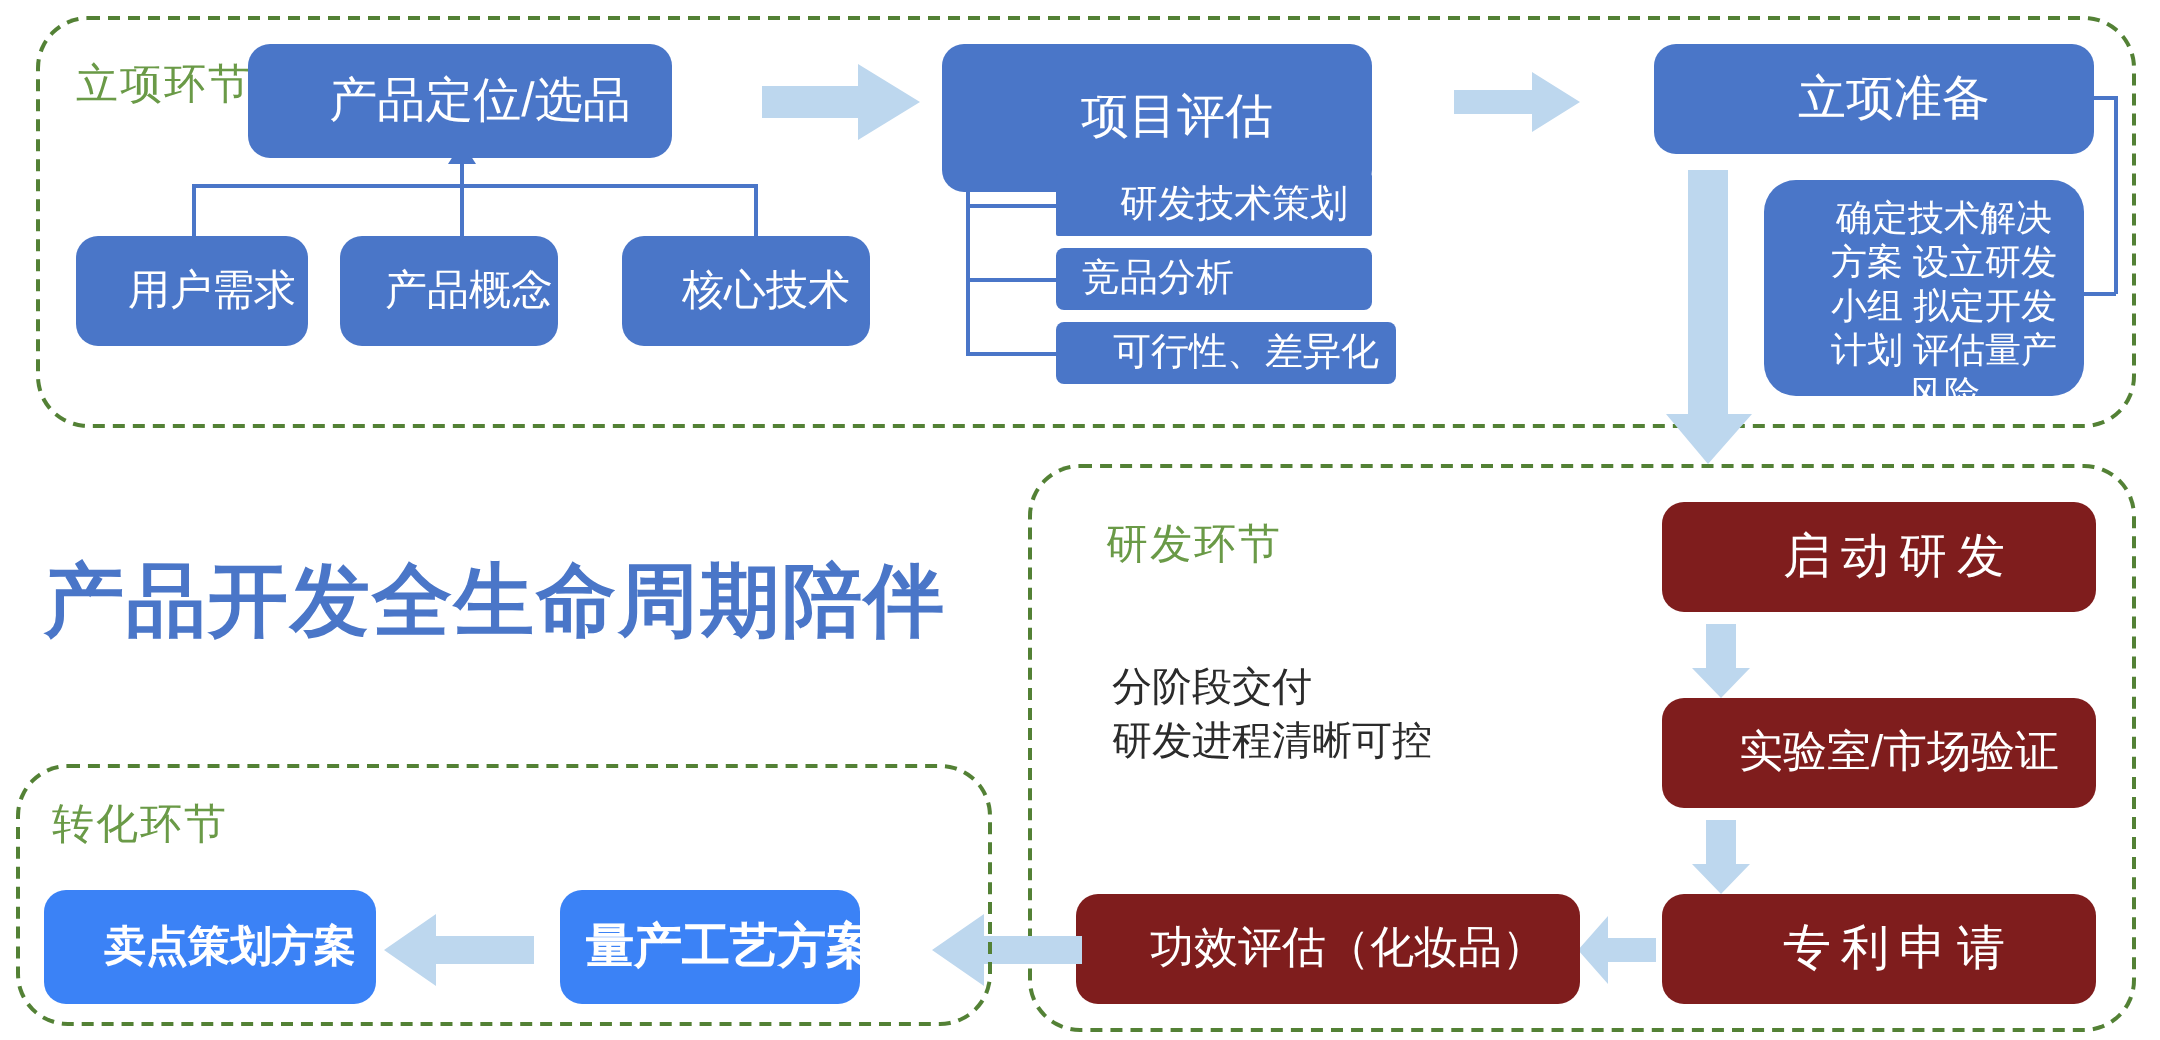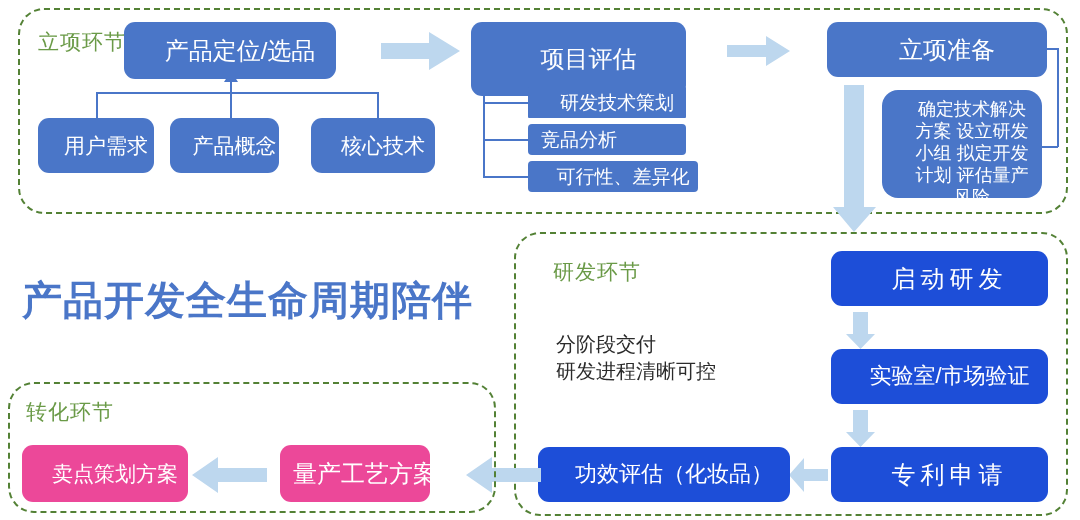--- a/index.html
+++ b/index.html
@@ -36,22 +36,22 @@
     align-items:center;
     justify-content:center;
     color:#ffffff;
     border-radius:7px;
     text-align:center;
     line-height:1.22;
     white-space:nowrap;
     padding-left:20px;
   }
   .blue{background:#4a76c8;}
-  .orange{background:#1d4ed8;}
-  .gray{background:#ec4899;}
+  .orange{background:#7f1d1d;}
+  .gray{background:#3b82f6;font-weight:bold;}
   .rounded-lg{border-radius:11px;}
   .rounded-xl{border-radius:16px;}
   .multiline{white-space:normal;display:block;padding:8px 10px;margin-top:20px;}
 
   
   .ln{position:absolute;background:#4a76c8;}
   .lnv{width:1.6px;}
   .lnh{height:1.6px;}
 
   

